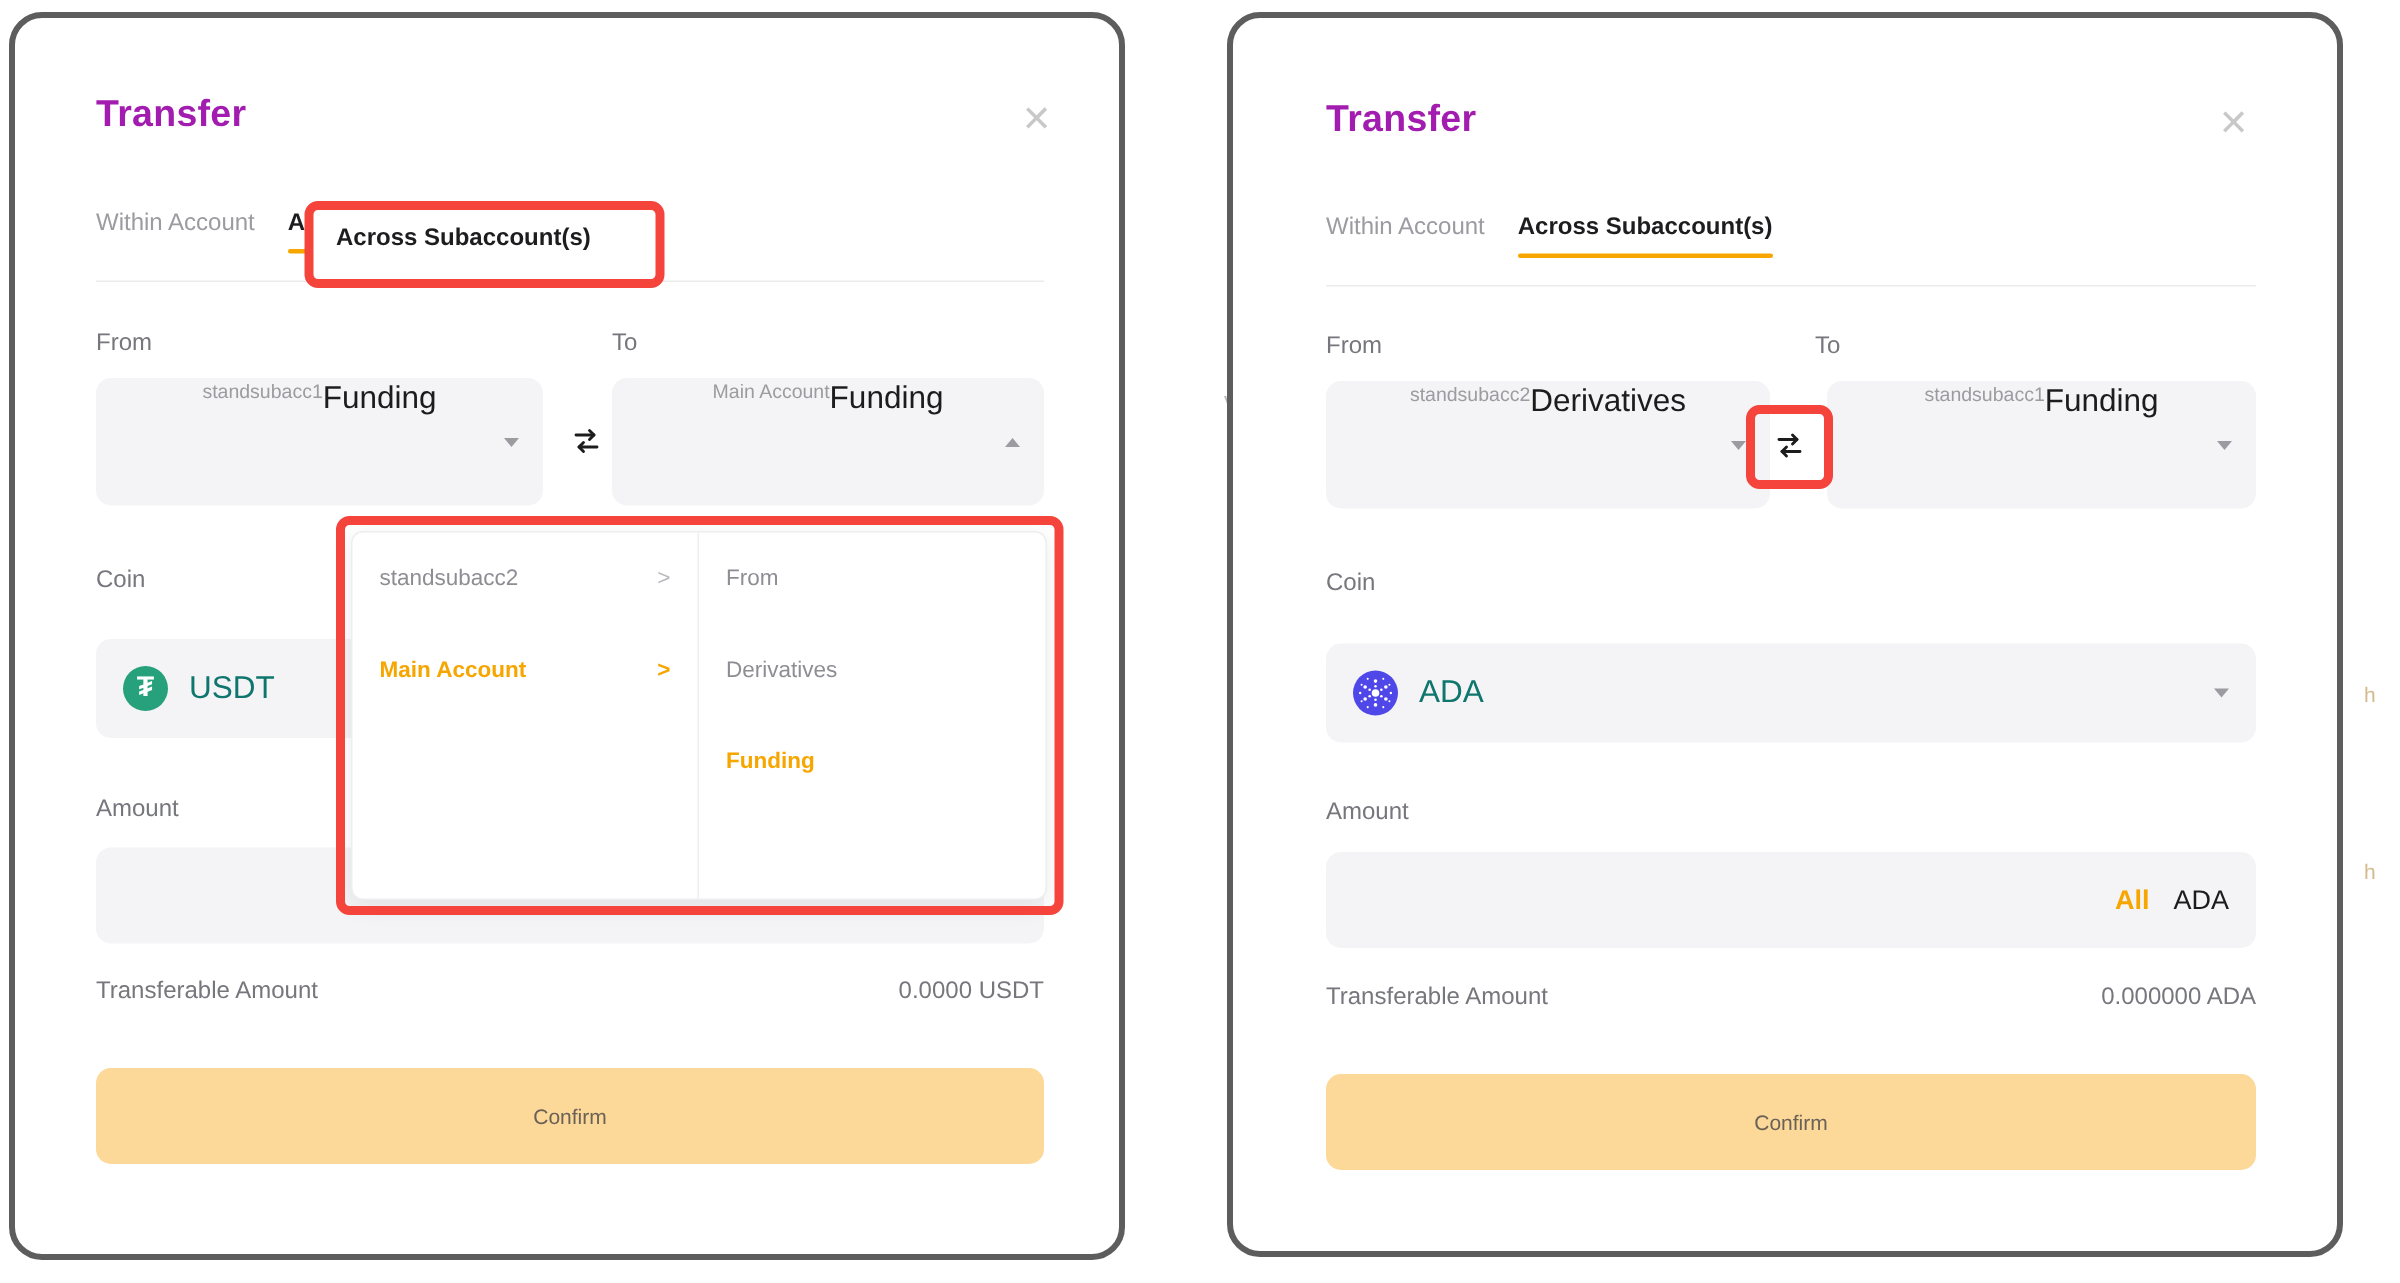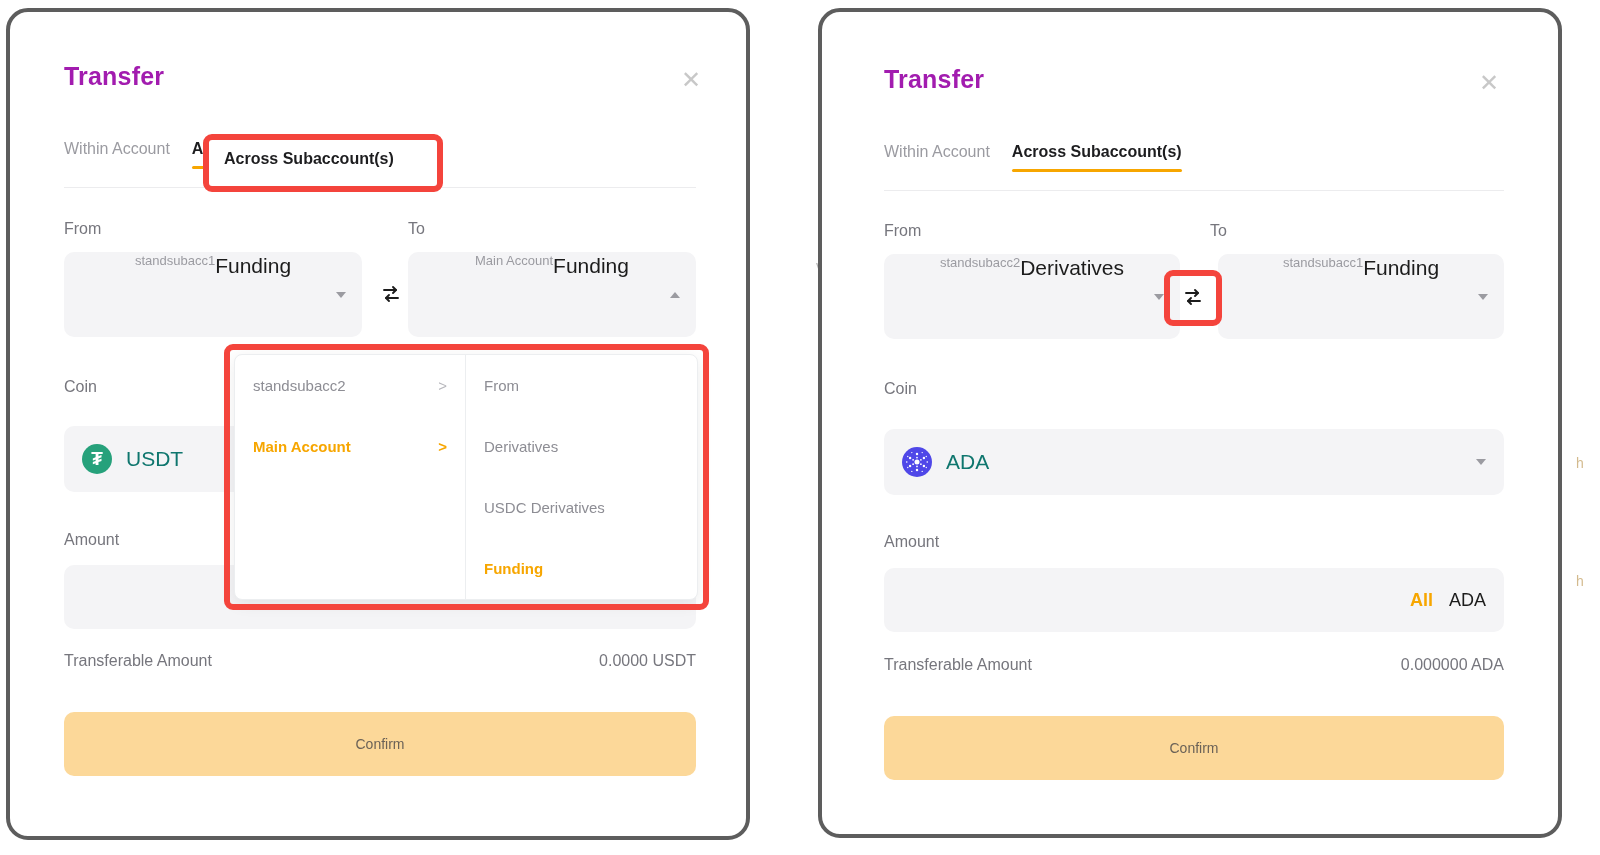--- a/index.html
+++ b/index.html
@@ -242,23 +242,20 @@
             <span>Main Account</span>
             <span class="chev">&gt;</span>
           </div>
         </div>
         <div class="dd-col right-col">
           <div class="dd-item">
             <span>From</span>
           </div>
           <div class="dd-item">
             <span>Derivatives</span>
-          </div>
-          <div class="dd-item">
-            <span>USDC Derivatives</span>
           </div>
           <div class="dd-item sel-item">
             <span>Funding</span>
           </div>
         </div>
       </div>
 
       <div class="ann filled" style="left:193px; top:122px; width:240px; height:58px; z-index:8;"></div>
       <div style="position:absolute; left:214px; top:138px; z-index:9; font-size:16px; font-weight:600; color:#1d1d1f; white-space:nowrap;">Across Subaccount(s)</div>
 

